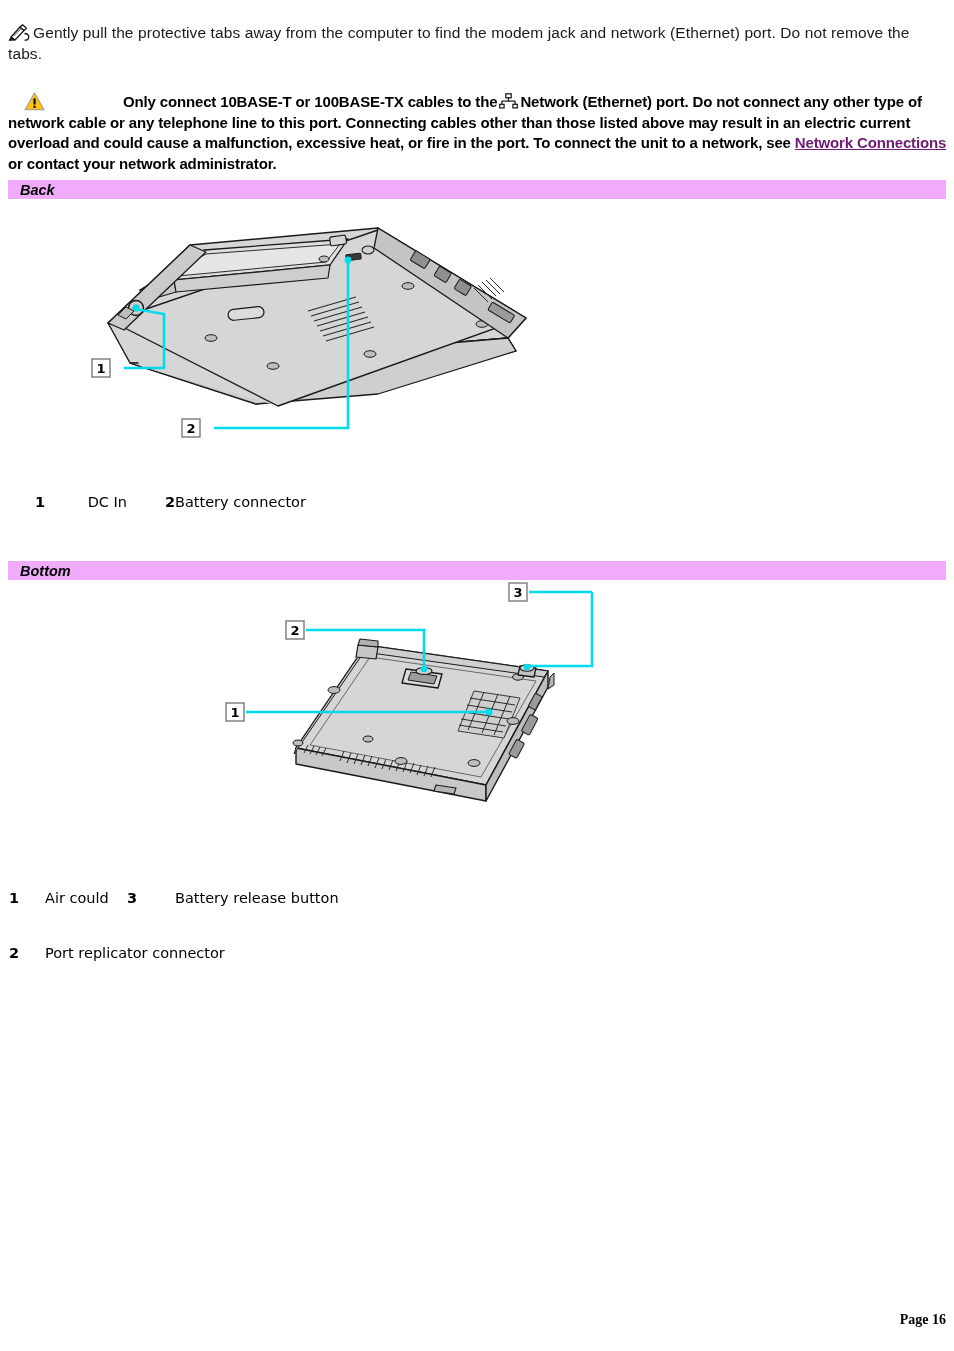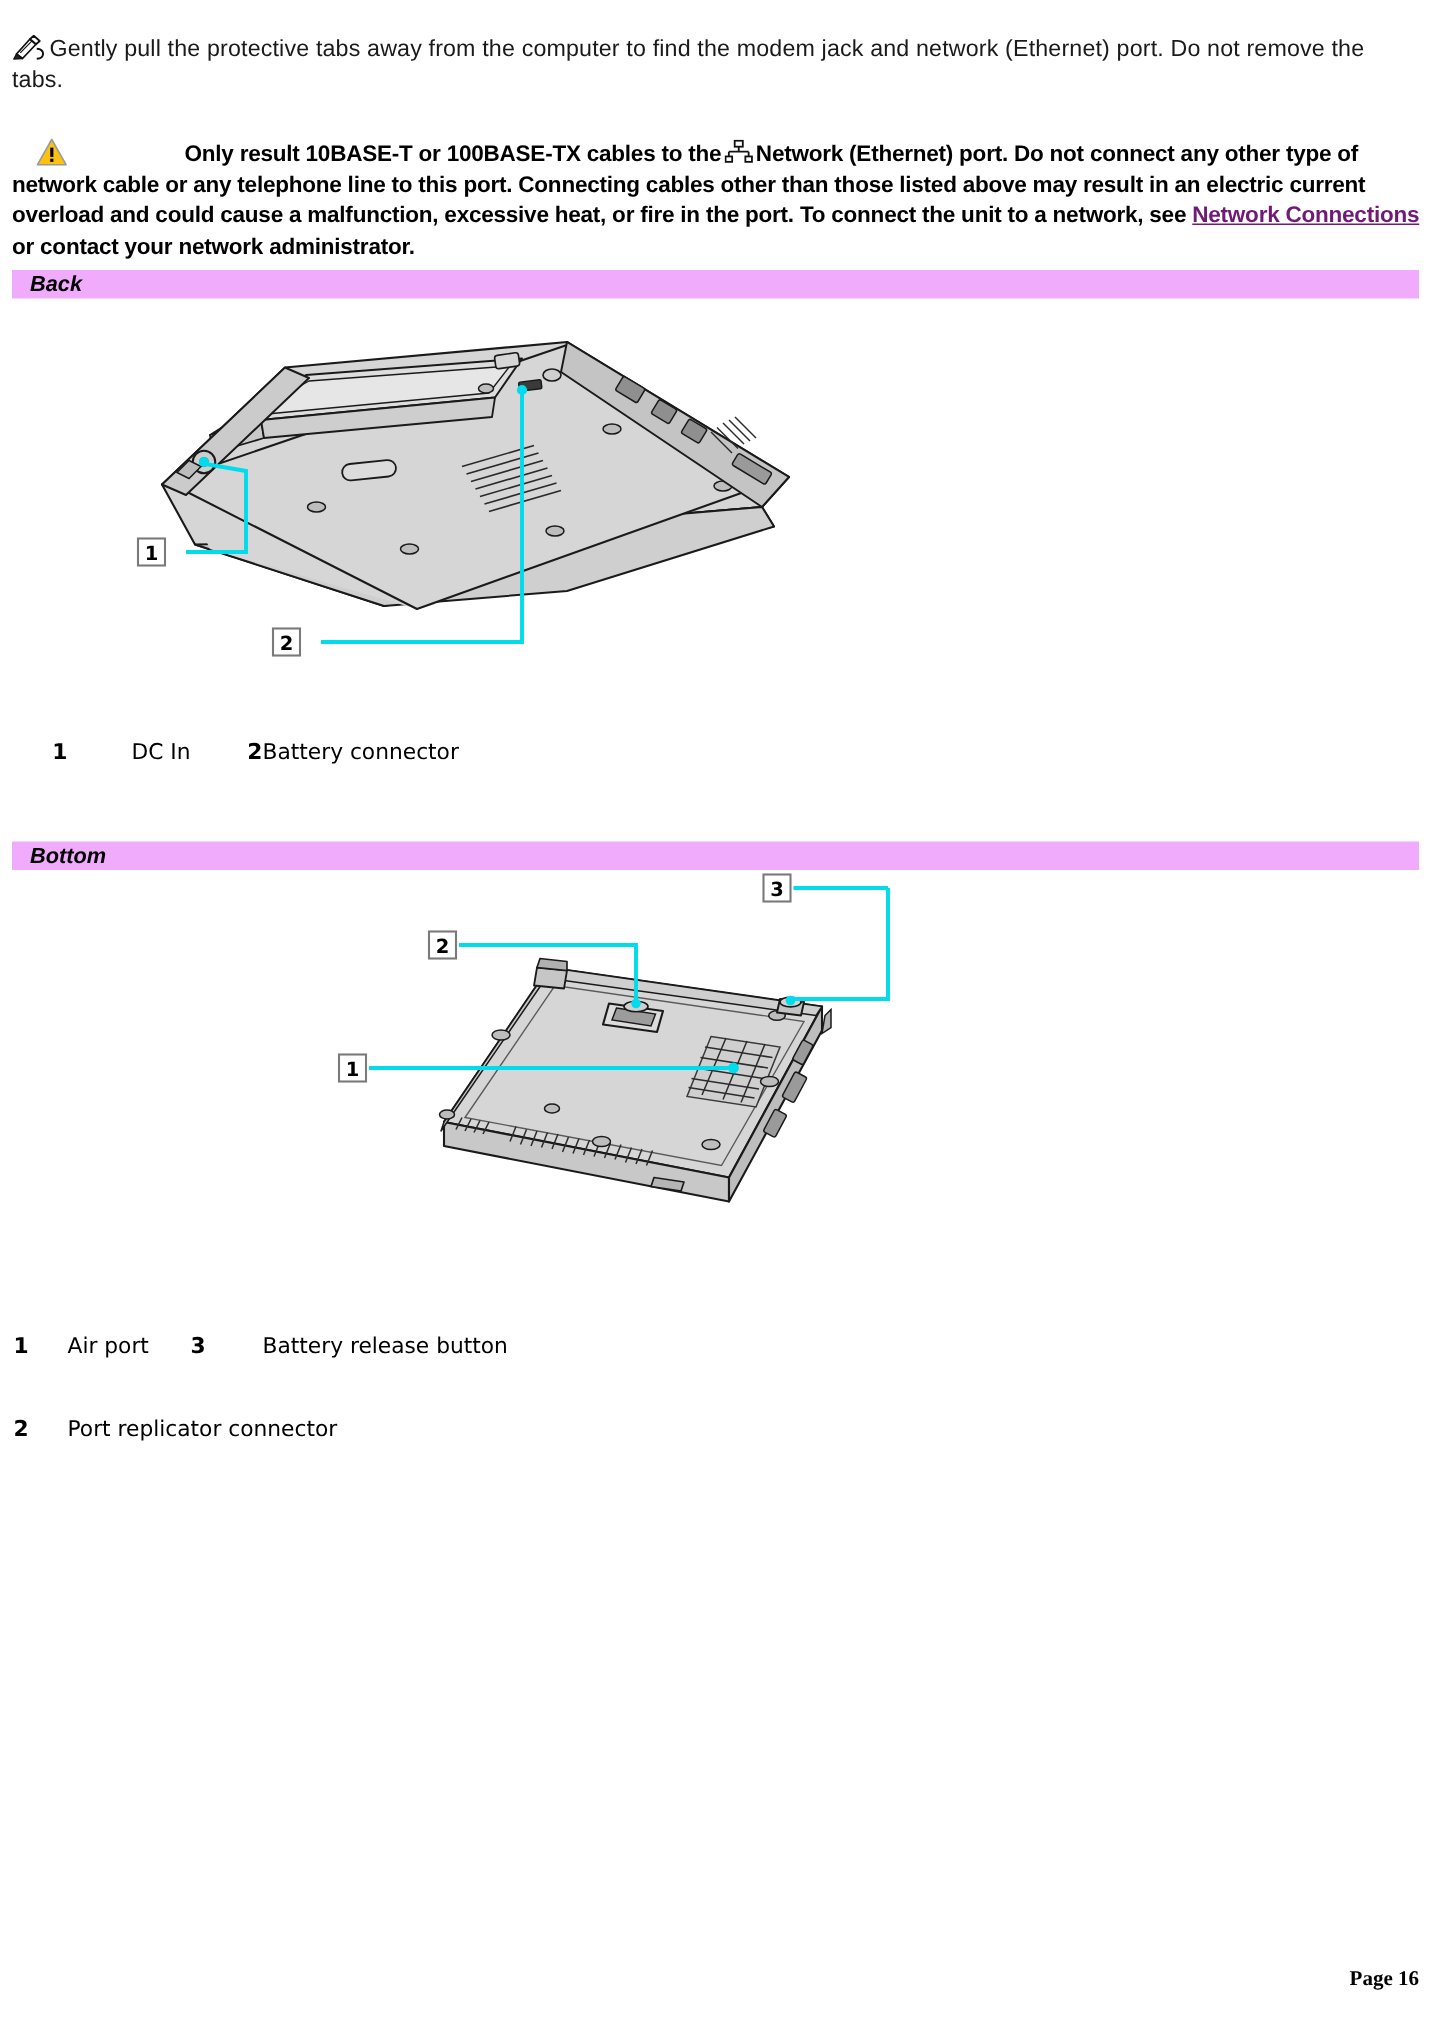--- a/index.html
+++ b/index.html
@@ -163,21 +163,21 @@
   </div>
 
   <div class="warn-block">
     <div class="warn-text">
       <span class="warn-icon">
         <svg viewBox="0 0 21 19" width="21" height="19" xmlns="http://www.w3.org/2000/svg">
           <path d="M10.5 1 L20 17.8 L1 17.8 Z" fill="#ffc20e" stroke="#9a9a9a" stroke-width="1.1" stroke-linejoin="round"></path>
           <rect x="9.5" y="6.4" width="2.1" height="6.2" fill="#000000"></rect>
           <rect x="9.5" y="13.8" width="2.1" height="2.1" fill="#000000"></rect>
         </svg>
-      </span><span>Only result 10BASE-T or 100BASE-TX cables to the</span><span class="inline-net-icon">
+      </span><span>Only connect 10BASE-T or 100BASE-TX cables to the</span><span class="inline-net-icon">
         <svg viewBox="0 0 19 17" width="19" height="17" xmlns="http://www.w3.org/2000/svg">
           <rect x="6.8" y="0.8" width="5.4" height="4" fill="#ffffff" stroke="#111111" stroke-width="1.2"></rect>
           <line x1="9.5" y1="4.8" x2="9.5" y2="8.1" stroke="#111111" stroke-width="1.2"></line>
           <line x1="2.9" y1="8.1" x2="16.1" y2="8.1" stroke="#111111" stroke-width="1.2"></line>
           <line x1="2.9" y1="8.1" x2="2.9" y2="11.3" stroke="#111111" stroke-width="1.2"></line>
           <line x1="16.1" y1="8.1" x2="16.1" y2="11.3" stroke="#111111" stroke-width="1.2"></line>
           <rect x="0.7" y="11.3" width="4.4" height="3.6" fill="#ffffff" stroke="#111111" stroke-width="1.2"></rect>
           <rect x="13.9" y="11.3" width="4.4" height="3.6" fill="#ffffff" stroke="#111111" stroke-width="1.2"></rect>
         </svg>
       </span><span>Network (Ethernet) port. Do not connect any other type of network cable or any telephone line to this port. Connecting cables other than those listed above may result in an electric current overload and could cause a malfunction, excessive heat, or fire in the port. To connect the unit to a network, see</span> <a class="doclink" href="#">Network Connections</a> <span>or contact your network administrator.</span>
@@ -398,21 +398,21 @@
         <text x="97" y="62" font-family="DejaVu Sans, sans-serif" font-size="13" font-weight="bold" text-anchor="middle" fill="#000000">2</text>
       </g>
       <g>
         <rect x="311" y="10" width="18" height="18" fill="#ffffff" stroke="#7a7a7a" stroke-width="1.4"></rect>
         <text x="320" y="24" font-family="DejaVu Sans, sans-serif" font-size="13" font-weight="bold" text-anchor="middle" fill="#000000">3</text>
       </g>
     </svg>
   </div>
 
   <div class="legend" id="legend-bot-1">
-    <span class="num c-num1">1</span><span class="c-lab1">Air port</span><span class="num c-num2">3</span><span class="c-lab2">Battery release button</span>
+    <span class="num c-num1">1</span><span class="c-lab1">Air could</span><span class="num c-num2">3</span><span class="c-lab2">Battery release button</span>
   </div>
 
   <div class="legend" id="legend-bot-2">
     <span class="num c-num1">2</span><span class="c-lab2">Port replicator connector</span>
   </div>
 
   <div class="footer">Page 16</div>
 
 </div>
 

